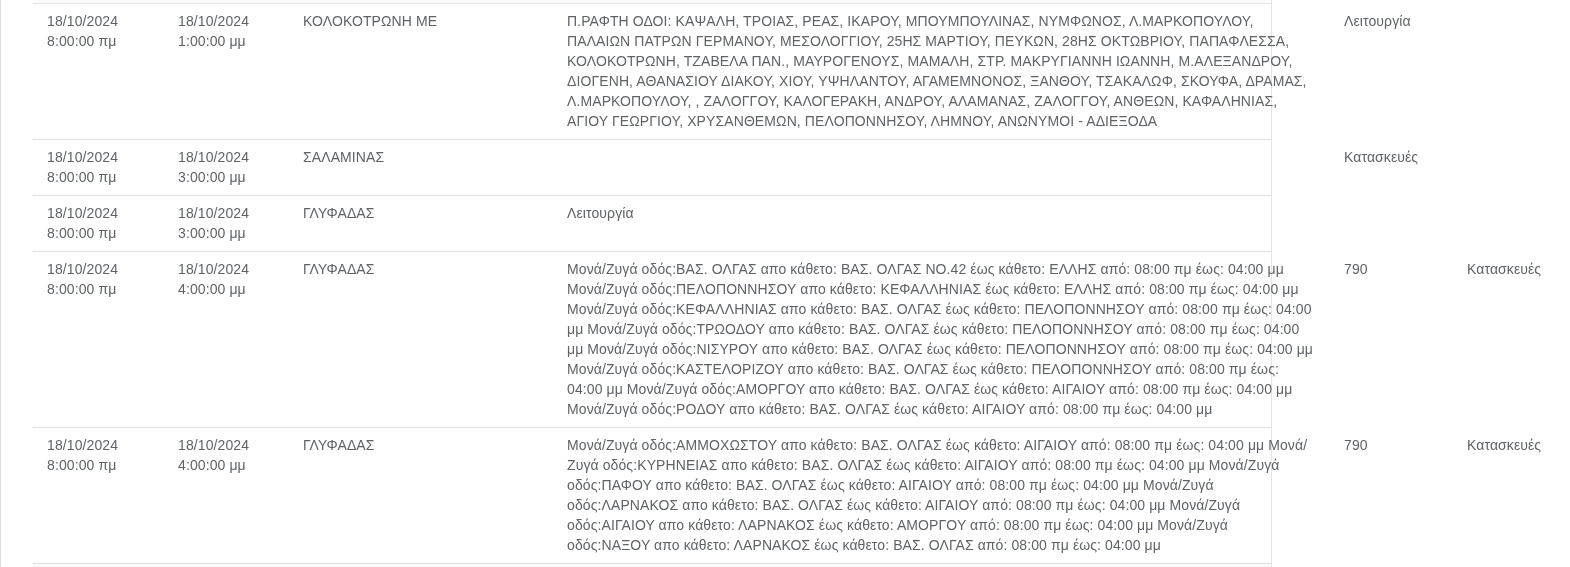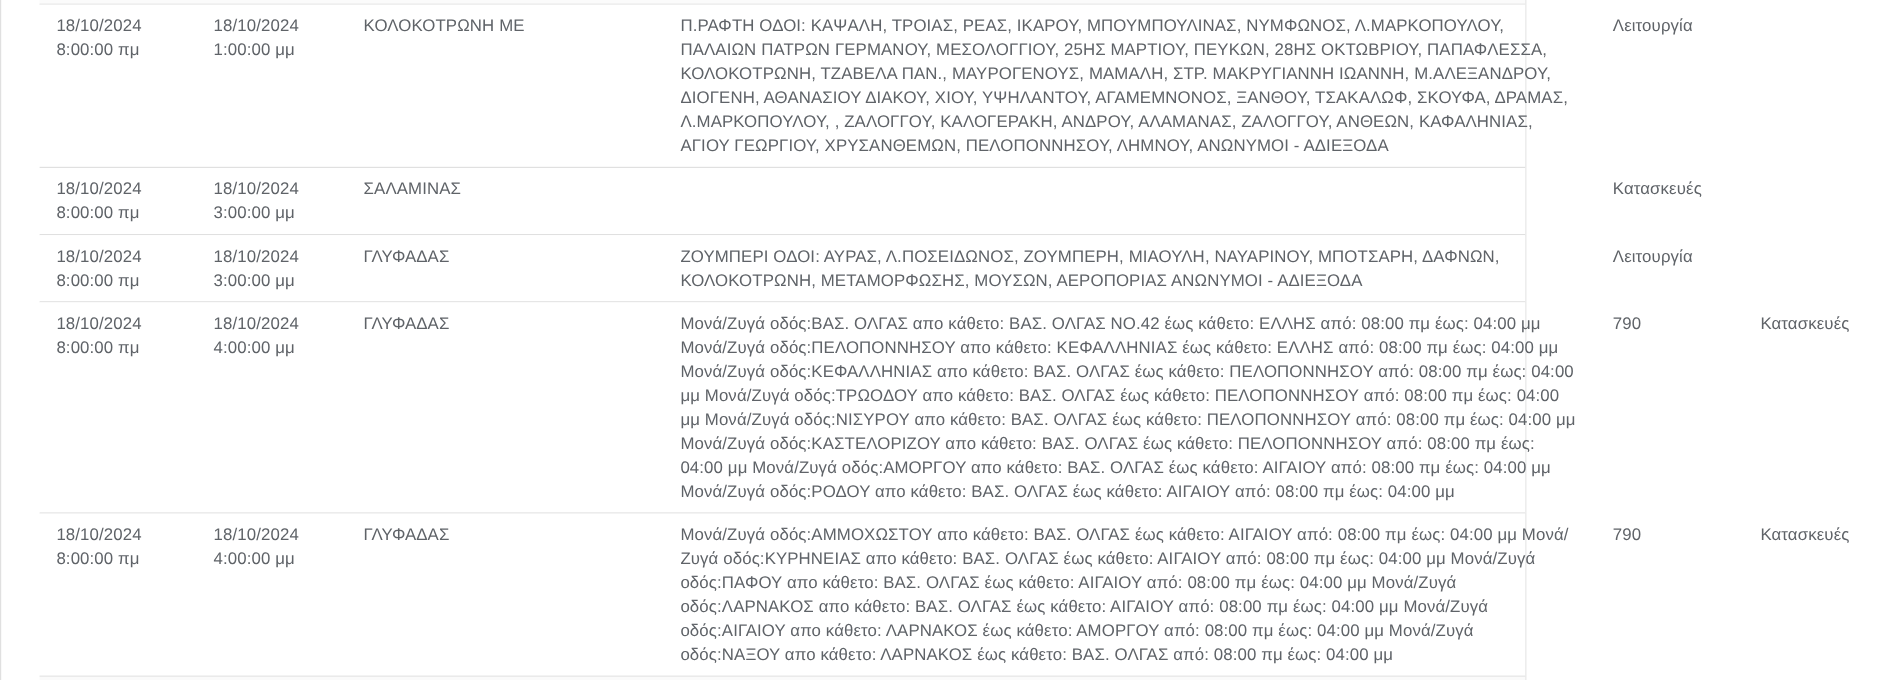--- a/index.html
+++ b/index.html
@@ -81,21 +81,20 @@
   <div class="trow">
     <div class="cell">
       <div class="line">18/10/2024</div>
       <div class="line">8:00:00 πμ</div>
     </div>
     <div class="cell">
       <div class="line">18/10/2024</div>
       <div class="line">3:00:00 μμ</div>
     </div>
     <div class="cell">ΓΛΥΦΑΔΑΣ</div>
-    <div class="cell desc">ΖΟΥΜΠΕΡΙ ΟΔΟΙ: ΑΥΡΑΣ, Λ.ΠΟΣΕΙΔΩΝΟΣ, ΖΟΥΜΠΕΡΗ, ΜΙΑΟΥΛΗ, ΝΑΥΑΡΙΝΟΥ, ΜΠΟΤΣΑΡΗ, ΔΑΦΝΩΝ, ΚΟΛΟΚΟΤΡΩΝΗ, ΜΕΤΑΜΟΡΦΩΣΗΣ, ΜΟΥΣΩΝ, ΑΕΡΟΠΟΡΙΑΣ ΑΝΩΝΥΜΟΙ - ΑΔΙΕΞΟΔΑ</div>
     <div class="cell">Λειτουργία</div>
   </div>
 
   <div class="trow">
     <div class="cell">
       <div class="line">18/10/2024</div>
       <div class="line">8:00:00 πμ</div>
     </div>
     <div class="cell">
       <div class="line">18/10/2024</div>

